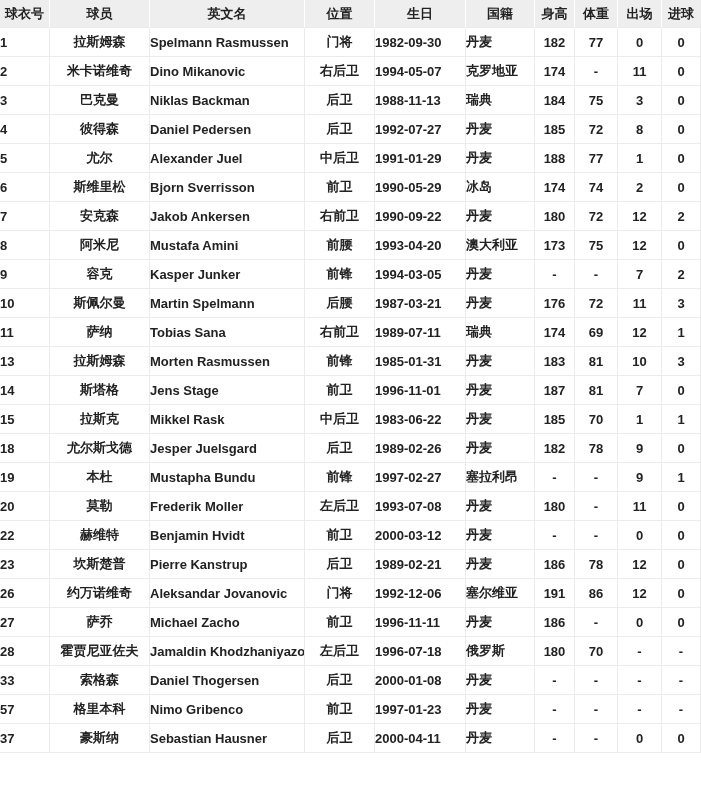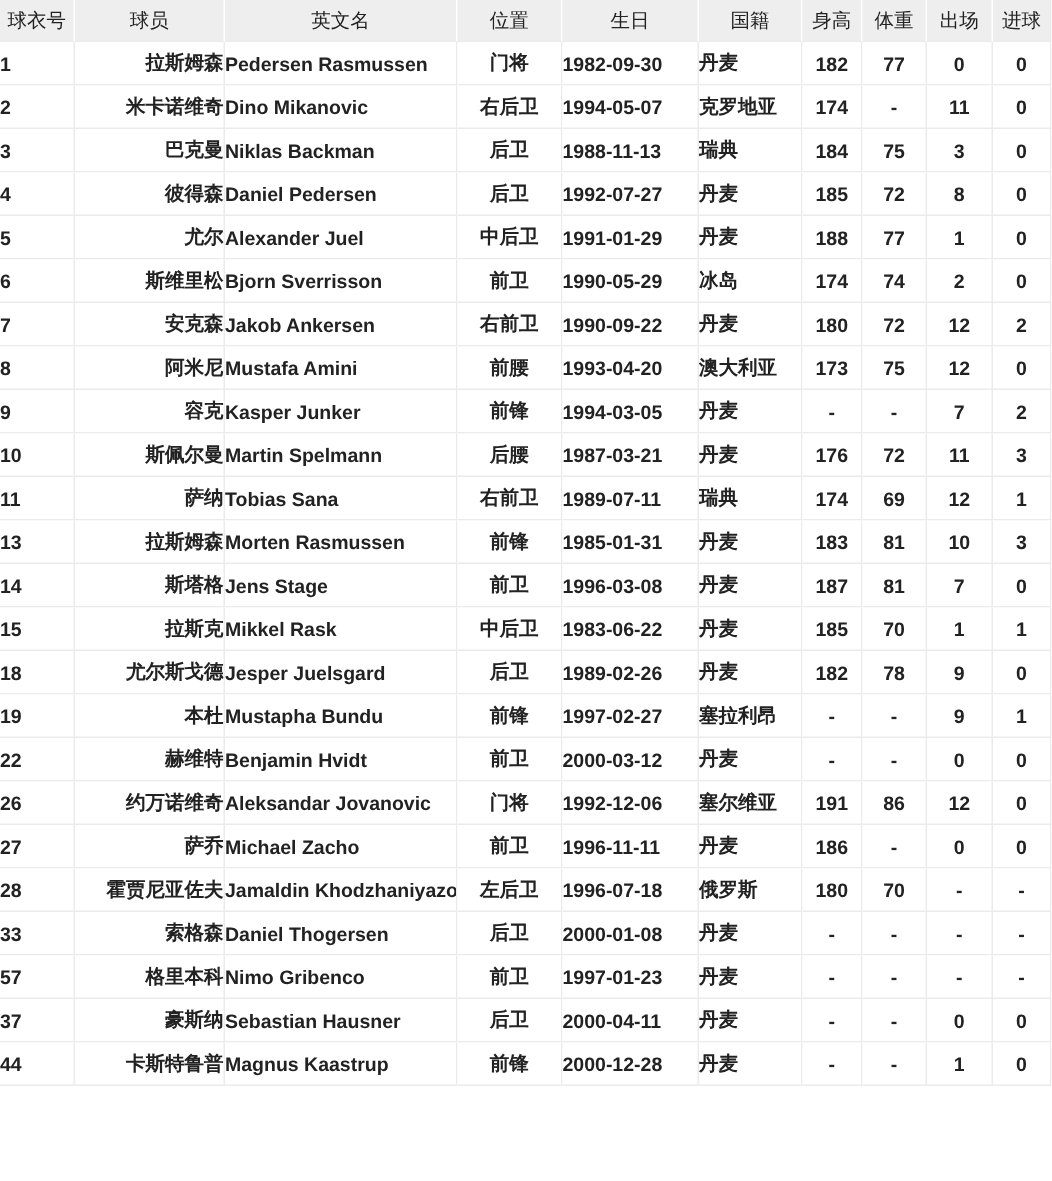--- a/index.html
+++ b/index.html
@@ -17,40 +17,40 @@
     font-weight: bold;
     color: var(--text-color, #222222);
   }
   table.players th {
     background: var(--header-bg, #eeeeee);
     height: 27px;
     padding: 0;
     text-align: center;
     border-right: 1px solid var(--header-divider, #ffffff);
     border-bottom: 1px solid var(--grid-line, #e6e6e6);
-    font-weight: normal;
+    font-weight: bold;
     overflow: hidden;
     white-space: nowrap;
   }
   table.players th:last-child {
     border-right: 1px solid var(--grid-line, #e6e6e6);
     margin-top: 35px;
   }
   table.players td {
     background: var(--row-bg, #ffffff);
     height: 28px;
     padding: 0;
     border-right: 1px solid var(--grid-line, #ebebeb);
     border-bottom: 1px solid var(--grid-line, #ebebeb);
     overflow: hidden;
     white-space: nowrap;
   }
   
   .c0 { text-align: left; padding-left: 8px; }
-  .c1 { text-align: right; padding-left: 15px; }
+  .c1 { text-align: center; padding-left: 15px; }
   .c2 { text-align: left; padding-left: 5px; margin-top: 16px; }
   .c3 { text-align: center; }
   .c4 { text-align: left; padding-left: 10px; }
   .c5 { text-align: left; padding-left: 5px; margin-left: 32px; }
   .c6, .c7, .c8, .c9 { text-align: center; }
   th.c0, th.c1, th.c2, th.c4, th.c5 { padding-left: 0; text-align: center; }
 </style>
 </head>
 <body>
 
@@ -78,21 +78,21 @@
       <th class="c6">身高</th>
       <th class="c7">体重</th>
       <th class="c8">出场</th>
       <th class="c9">进球</th>
     </tr>
   </thead>
   <tbody>
       <tr>
         <td class="c0">1</td>
         <td class="c1">拉斯姆森</td>
-        <td class="c2">Pedersen Rasmussen</td>
+        <td class="c2">Spelmann Rasmussen</td>
         <td class="c3">门将</td>
         <td class="c4">1982-09-30</td>
         <td class="c5">丹麦</td>
         <td class="c6">182</td>
         <td class="c7">77</td>
         <td class="c8">0</td>
         <td class="c9">0</td>
       </tr>
       <tr>
         <td class="c0">2</td>
@@ -224,21 +224,21 @@
         <td class="c6">183</td>
         <td class="c7">81</td>
         <td class="c8">10</td>
         <td class="c9">3</td>
       </tr>
       <tr>
         <td class="c0">14</td>
         <td class="c1">斯塔格</td>
         <td class="c2">Jens Stage</td>
         <td class="c3">前卫</td>
-        <td class="c4">1996-03-08</td>
+        <td class="c4">1996-11-01</td>
         <td class="c5">丹麦</td>
         <td class="c6">187</td>
         <td class="c7">81</td>
         <td class="c8">7</td>
         <td class="c9">0</td>
       </tr>
       <tr>
         <td class="c0">15</td>
         <td class="c1">拉斯克</td>
         <td class="c2">Mikkel Rask</td>
@@ -268,29 +268,53 @@
         <td class="c2">Mustapha Bundu</td>
         <td class="c3">前锋</td>
         <td class="c4">1997-02-27</td>
         <td class="c5">塞拉利昂</td>
         <td class="c6">-</td>
         <td class="c7">-</td>
         <td class="c8">9</td>
         <td class="c9">1</td>
       </tr>
       <tr>
+        <td class="c0">20</td>
+        <td class="c1">莫勒</td>
+        <td class="c2">Frederik Moller</td>
+        <td class="c3">左后卫</td>
+        <td class="c4">1993-07-08</td>
+        <td class="c5">丹麦</td>
+        <td class="c6">180</td>
+        <td class="c7">-</td>
+        <td class="c8">11</td>
+        <td class="c9">0</td>
+      </tr>
+      <tr>
         <td class="c0">22</td>
         <td class="c1">赫维特</td>
         <td class="c2">Benjamin Hvidt</td>
         <td class="c3">前卫</td>
         <td class="c4">2000-03-12</td>
         <td class="c5">丹麦</td>
         <td class="c6">-</td>
         <td class="c7">-</td>
         <td class="c8">0</td>
+        <td class="c9">0</td>
+      </tr>
+      <tr>
+        <td class="c0">23</td>
+        <td class="c1">坎斯楚普</td>
+        <td class="c2">Pierre Kanstrup</td>
+        <td class="c3">后卫</td>
+        <td class="c4">1989-02-21</td>
+        <td class="c5">丹麦</td>
+        <td class="c6">186</td>
+        <td class="c7">78</td>
+        <td class="c8">12</td>
         <td class="c9">0</td>
       </tr>
       <tr>
         <td class="c0">26</td>
         <td class="c1">约万诺维奇</td>
         <td class="c2">Aleksandar Jovanovic</td>
         <td class="c3">门将</td>
         <td class="c4">1992-12-06</td>
         <td class="c5">塞尔维亚</td>
         <td class="c6">191</td>
@@ -351,26 +375,14 @@
         <td class="c1">豪斯纳</td>
         <td class="c2">Sebastian Hausner</td>
         <td class="c3">后卫</td>
         <td class="c4">2000-04-11</td>
         <td class="c5">丹麦</td>
         <td class="c6">-</td>
         <td class="c7">-</td>
         <td class="c8">0</td>
         <td class="c9">0</td>
       </tr>
-      <tr>
-        <td class="c0">44</td>
-        <td class="c1">卡斯特鲁普</td>
-        <td class="c2">Magnus Kaastrup</td>
-        <td class="c3">前锋</td>
-        <td class="c4">2000-12-28</td>
-        <td class="c5">丹麦</td>
-        <td class="c6">-</td>
-        <td class="c7">-</td>
-        <td class="c8">1</td>
-        <td class="c9">0</td>
-      </tr>
     </tbody>
 </table>
 
 </body></html>

